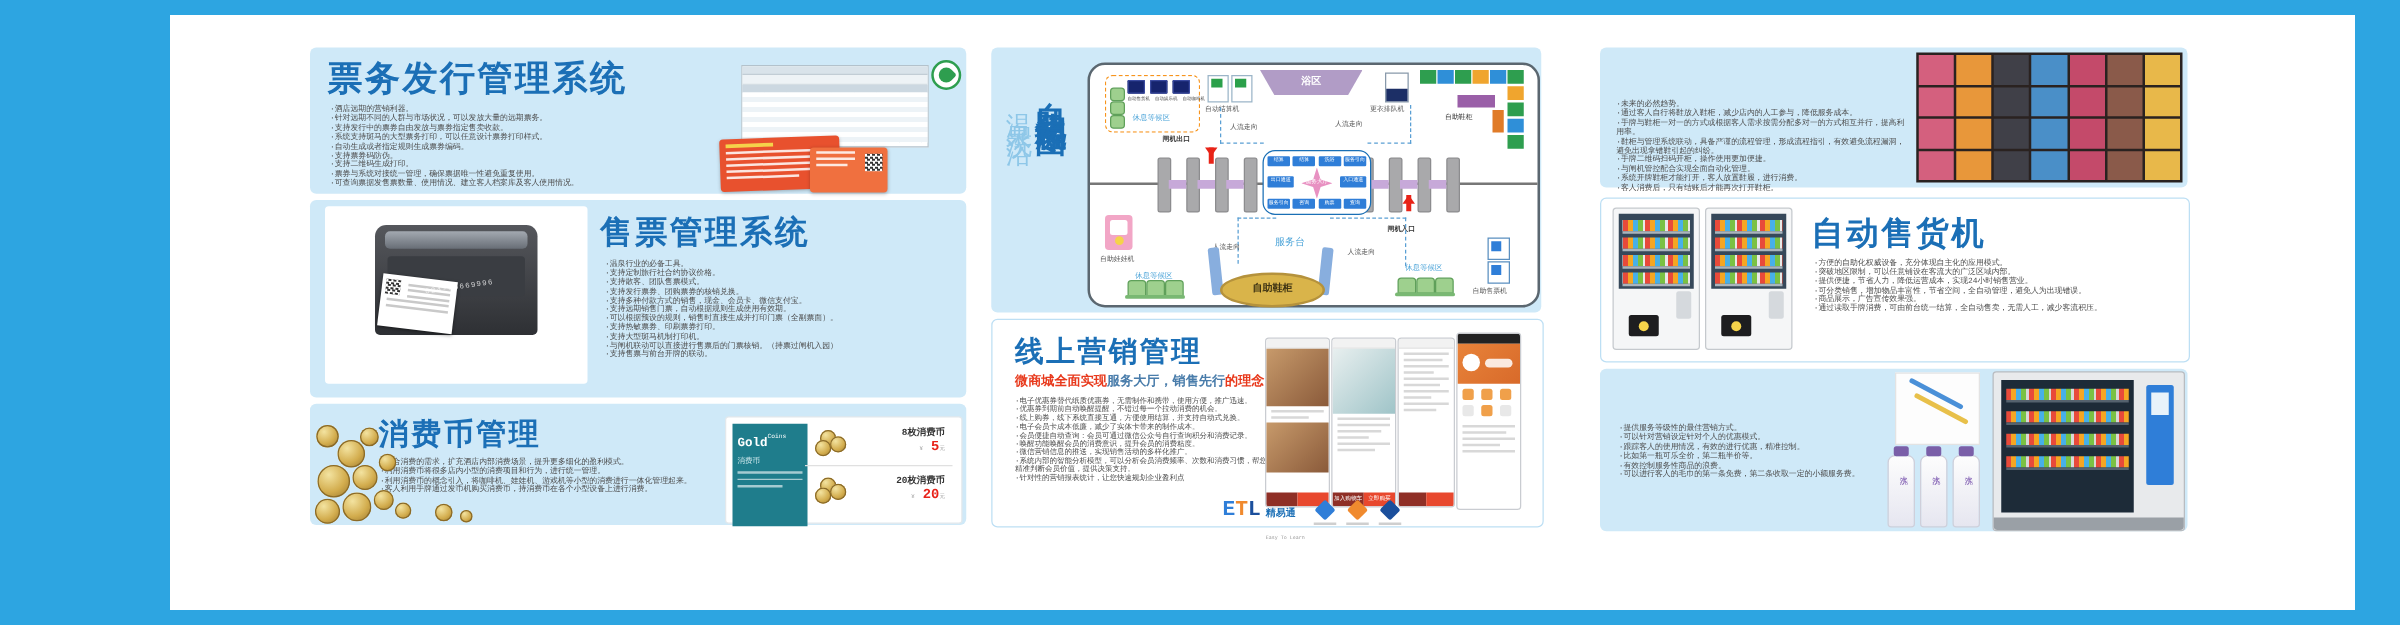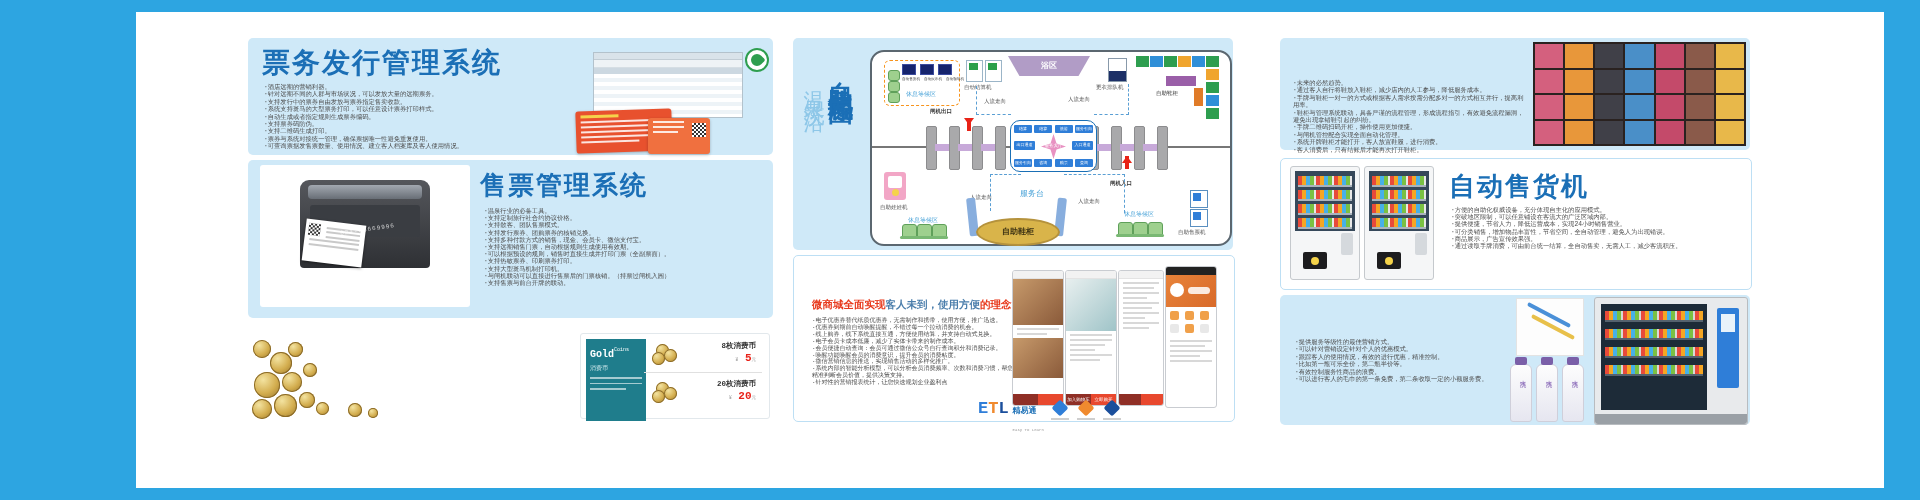--- a/index.html
+++ b/index.html
@@ -218,20 +218,29 @@
       <div class="qr abs" style="left:3px;top:4px;width:12px;height:12px;"></div>
       <div class="gl" style="margin-left:18px;"></div>
         <div class="gl" style="margin-left:18px;"></div>
         <div class="gl" style="margin-left:18px;"></div>
         <div class="gl"></div>
         <div class="gl"></div>
     </div>
   </div>
   <div class="wmark">024-85669996</div>
 
+  <div class="panel" style="left:200px;top:323px;width:525px;height:97px;">
+    <div class="ptitle" style="left:55px;top:8px;font-size:24px;">消费币管理</div>
+    <div class="bullets" style="left:56px;top:43px;width:430px;">
+        <div class="b">·结合消费的需求，扩充酒店内部消费场景，提升更多细化的盈利模式。</div>
+        <div class="b">·利用消费币将很多店内小型的消费项目和行为，进行统一管理。</div>
+        <div class="b">·利用消费币的概念引入，将咖啡机、娃娃机、游戏机等小型的消费进行一体化管理起来。</div>
+        <div class="b">·客人利用手牌通过发币机购买消费币，持消费币在各个小型设备上进行消费。</div>
+      </div>
+  </div>
   <div>
     <div class="coin" style="left:205px;top:340px;width:18px;height:18px;"></div>
     <div class="coin" style="left:222px;top:352px;width:22px;height:22px;"></div>
     <div class="coin" style="left:240px;top:342px;width:15px;height:15px;"></div>
     <div class="coin" style="left:206px;top:372px;width:26px;height:26px;"></div>
     <div class="coin" style="left:234px;top:372px;width:20px;height:20px;"></div>
     <div class="coin" style="left:255px;top:363px;width:14px;height:14px;"></div>
     <div class="coin" style="left:204px;top:399px;width:20px;height:20px;"></div>
     <div class="coin" style="left:226px;top:394px;width:23px;height:23px;"></div>
     <div class="coin" style="left:251px;top:392px;width:16px;height:16px;"></div>
@@ -385,22 +394,23 @@
         <div class="seat" style="left:261px;top:170px;"></div>
         <div class="seat" style="left:276px;top:170px;"></div>
       <div class="seatbase" style="left:244px;top:182px;width:48px;"></div>
     </div>
     <div class="tm" style="left:318px;top:138px;"></div>
     <div class="tm" style="left:318px;top:157px;"></div>
     <div class="flab" style="left:306px;top:177px;">自助售票机</div>
   </div>
 
   <div class="panel white" style="left:745px;top:255px;width:440px;height:165px;">
+    <div class="ptitle" style="left:18px;top:10px;font-size:23px;">线上营销管理</div>
     <div class="abs" style="left:18px;top:42px;font-size:10.5px;font-weight:bold;">
-      <span class="sub1">微商城全面实现</span><span class="sub2">客人未到，使用方便</span><span class="sub3">的理念</span>
+      <span class="sub1">微商城全面实现</span><span class="sub2">服务大厅，销售先行</span><span class="sub3">的理念</span>
     </div>
     <div class="bullets small" style="left:18px;top:62px;width:205px;">
         <div class="b">·电子优惠券替代纸质优惠券，无需制作和携带，使用方便，推广迅速。</div>
         <div class="b">·优惠券到期前自动唤醒提醒，不错过每一个拉动消费的机会。</div>
         <div class="b">·线上购券，线下系统直接互通，方便使用结算，并支持自动式兑换。</div>
         <div class="b">·电子会员卡成本低廉，减少了实体卡带来的制作成本。</div>
         <div class="b">·会员便捷自动查询：会员可通过微信公众号自行查询积分和消费记录。</div>
         <div class="b">·唤醒功能唤醒会员的消费意识，提升会员的消费粘度。</div>
         <div class="b">·微信营销信息的推送，实现销售活动的多样化推广。</div>
         <div class="b">·系统内部的智能分析模型，可以分析会员消费频率、次数和消费习惯，帮您精准判断会员价值，提供决策支持。</div>

